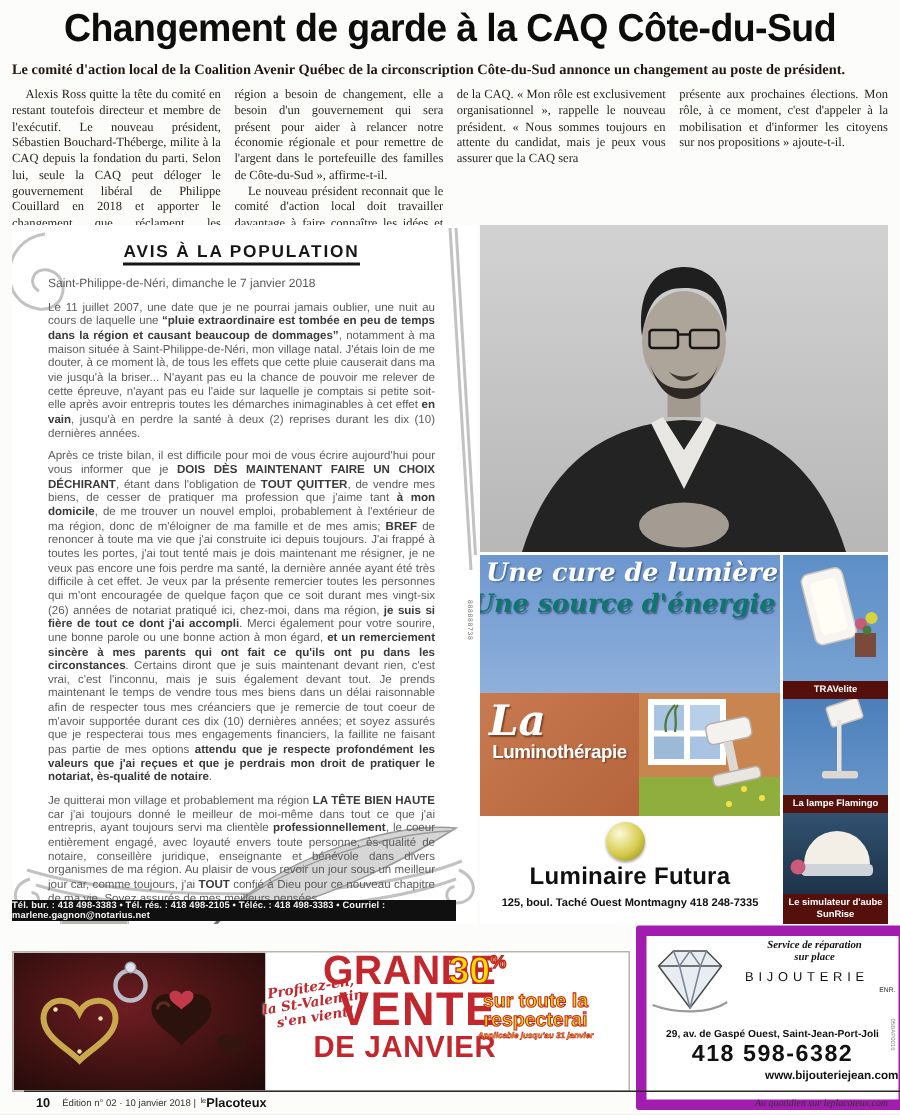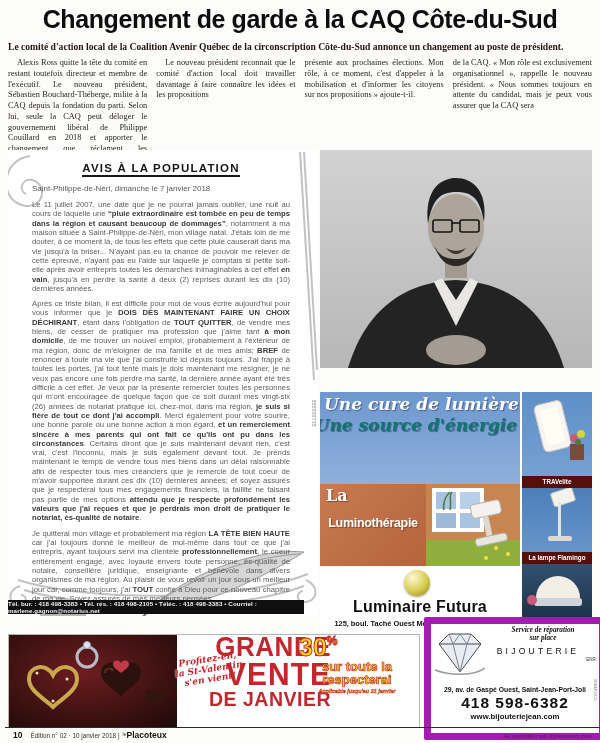--- a/index.html
+++ b/index.html
@@ -28,32 +28,32 @@
   .avis-body b{color:#3a3a3a;}
   .sig-row{display:flex;gap:12px;margin:6px 0 0 8px;align-items:flex-start;position:relative;}
   .sig-photo{width:44px;height:56px;border:1px solid #bbb;flex:0 0 auto;overflow:hidden;}
   .sig-lines{font-size:8px;color:#555;line-height:1.4;padding-top:6px;}
   .avis-code{position:absolute;right:2px;top:250px;writing-mode:vertical-rl;font-size:4.5px;color:#777;letter-spacing:0.5px;}
   .contact-bar{position:absolute;left:0;right:14px;bottom:2px;height:14px;background:#101010;color:#f2f2f2;
                font-size:6.2px;font-weight:bold;display:flex;align-items:center;justify-content:center;letter-spacing:0.1px;}
   
   .photo-box{position:absolute;left:320px;top:150px;width:272px;height:218px;overflow:hidden;}
   
-  .lumino{position:absolute;left:320px;top:392px;width:272px;height:246px;background:#fff;}
+  .lumino{position:absolute;left:320px;top:370px;width:272px;height:246px;background:#fff;}
   .lum-main{position:absolute;left:0;top:0;width:200px;height:246px;overflow:hidden;}
   .lum-sky{position:absolute;left:0;top:0;width:200px;height:92px;background:linear-gradient(180deg,#6d97cf,#8fb0dc);}
   .lum-script1{position:absolute;top:2px;left:4px;font-family:"DejaVu Serif",serif;font-style:italic;font-weight:bold;
                font-size:17px;color:#fff;text-shadow:1px 1px 1px #44618c;white-space:nowrap;}
   .lum-script2{position:absolute;top:23px;right:3px;font-family:"DejaVu Serif",serif;font-style:italic;font-weight:bold;
                font-size:17px;color:#0f766e;text-shadow:1px 1px 1px #44618c;white-space:nowrap;}
   .lum-tag{position:absolute;top:52px;left:6px;font-size:7.6px;font-weight:bold;color:#1c3a7c;line-height:1.3;}
   .lum-mid{position:absolute;left:0;top:92px;width:200px;height:82px;display:flex;}
   .lum-orange{width:106px;height:82px;background:linear-gradient(135deg,#c87a50,#b5643c);position:relative;flex:0 0 auto;}
-  .lum-la{position:absolute;top:2px;left:6px;font-family:"DejaVu Serif",serif;font-weight:bold;
-          font-size:16px;color:#fff;text-shadow:1px 1px 1px #7c4224;}
+  .lum-la{position:absolute;top:2px;left:6px;font-family:"DejaVu Serif",serif;font-style:italic;font-weight:bold;
+          font-size:28px;color:#fff;text-shadow:1px 1px 1px #7c4224;}
   .lum-brand{position:absolute;top:32px;left:0;width:106px;text-align:center;font-weight:700;font-size:12.5px;
              color:#fff;text-shadow:1px 1px 1px #7c4224;letter-spacing:-0.3px;}
   .lum-photo{flex:1;position:relative;overflow:hidden;}
   .lum-bottom{position:absolute;left:0;top:174px;width:200px;height:72px;background:#fff;text-align:center;}
   .lum-ball{position:absolute;left:84px;top:4px;width:26px;height:26px;border-radius:50%;
             background:radial-gradient(circle at 35% 30%,#fdf9d8,#d6cc4e 55%,#8f8410);box-shadow:0 1px 2px #999;}
   .lum-name{position:absolute;top:32px;left:0;width:200px;font-weight:800;font-size:16px;color:#101010;letter-spacing:0.2px;}
   .lum-addr{position:absolute;top:53px;left:0;width:200px;font-weight:bold;font-size:7.4px;color:#101010;}
   .lum-strip{position:absolute;left:202px;top:0;width:70px;height:246px;}
   .lum-cell{position:absolute;left:0;width:70px;overflow:hidden;}
@@ -85,51 +85,52 @@
   .bj-service{position:absolute;top:2px;left:62px;width:100px;text-align:center;font-family:"Liberation Serif",serif;
               font-style:italic;font-weight:bold;font-size:7.2px;line-height:1.15;color:#111;}
   .bj-diamond{position:absolute;left:2px;top:6px;}
   .bj-name1{position:absolute;top:22px;left:52px;width:110px;text-align:center;font-size:8.6px;letter-spacing:3.2px;
             color:#111;font-weight:500;}
   .bj-name2{position:absolute;top:30px;left:42px;width:118px;text-align:center;font-size:29px;font-weight:800;
             letter-spacing:3px;color:#2d5da0;-webkit-text-stroke:0.6px #16396b;line-height:1;}
   .bj-enr{position:absolute;top:33px;right:2px;font-size:4.5px;color:#333;line-height:1.2;text-align:left;}
   .bj-addr{position:absolute;top:62px;left:0;width:168px;text-align:center;font-weight:bold;font-size:6.8px;color:#111;}
   .bj-phone{position:absolute;top:70px;left:0;width:168px;text-align:center;font-weight:800;font-size:15.5px;color:#111;letter-spacing:1px;}
-  .bj-web{position:absolute;top:88px;left:0;width:168px;text-align:center;font-weight:bold;font-size:7.8px;color:#111;}
+  .bj-web{position:absolute;top:88px;left:0;width:168px;text-align:right;font-weight:bold;font-size:7.8px;color:#111;}
   .bj-code{position:absolute;right:1px;top:55px;writing-mode:vertical-rl;font-size:4px;color:#888;}
   
-  .footer{position:absolute;left:5px;right:0;top:727px;height:15px;border-top:1px solid #2a2a2a;
+  .footer{position:absolute;left:16px;right:0;top:727px;height:15px;border-top:1px solid #2a2a2a;
           display:flex;align-items:center;padding:0 8px;box-sizing:border-box;}
   .ft-page{font-weight:800;font-size:8.5px;color:#111;margin-right:8px;}
   .ft-ed{font-size:6.4px;color:#333;margin-right:3px;}
   .ft-le{font-size:5px;color:#333;align-self:flex-start;margin-top:3px;}
   .ft-brand{font-weight:800;font-size:8.5px;color:#111;}
   .ft-right{margin-left:auto;font-family:"Liberation Serif",serif;font-style:italic;font-size:6.6px;color:#333;}
 </style>
 </head>
 <body>
 
 <div class="page">
 
   <div class="headline">Changement de garde à la CAQ Côte-du-Sud</div>
   <div class="lede">Le comité d'action local de la Coalition Avenir Québec de la circonscription Côte-du-Sud annonce un changement au poste de président.</div>
 
   <div class="article-cols" id="article-cols">
       <div class="col">
         <p>Alexis Ross quitte la tête du comité en restant toutefois directeur et membre de l'exécutif. Le nouveau président, Sébastien Bouchard-Théberge, milite à la CAQ depuis la fondation du parti. Selon lui, seule la CAQ peut déloger le gouvernement libéral de Philippe Couillard en 2018 et apporter le changement que réclament les Québécois. « Notre</p>
       </div>
       <div class="col">
+        <p class="noind">région a besoin de changement, elle a besoin d'un gouvernement qui sera présent pour aider à relancer notre économie régionale et pour remettre de l'argent dans le portefeuille des familles de Côte-du-Sud », affirme-t-il.</p>
         <p>Le nouveau président reconnait que le comité d'action local doit travailler davantage à faire connaître les idées et les propositions</p>
+      </div>
+      <div class="col">
+        <p class="noind">de la CAQ. « Mon rôle est exclusivement organisationnel », rappelle le nouveau président. « Nous sommes toujours en attente du candidat, mais je peux vous assurer que la CAQ sera</p>
       </div>
       <div class="col">
         <p class="noind">présente aux prochaines élections. Mon rôle, à ce moment, c'est d'appeler à la mobilisation et d'informer les citoyens sur nos propositions » ajoute-t-il.</p>
-      </div>
-      <div class="col">
-        <p class="noind">de la CAQ. « Mon rôle est exclusivement organisationnel », rappelle le nouveau président. « Nous sommes toujours en attente du candidat, mais je peux vous assurer que la CAQ sera</p>
       </div>
     </div>
 
   <div class="avis">
     <svg class="avis-deco" viewBox="0 0 310 466">
       <g fill="none" stroke="#c2c2c2" stroke-width="2">
         <path d="M22,6 C-8,10 -10,52 18,56 C36,58 40,34 24,30 C14,28 10,40 18,44"></path>
         <path d="M296,2 L309,220"></path>
         <path d="M292,2 L306,230"></path>
         <path d="M10,430 C80,452 230,452 300,424"></path>

